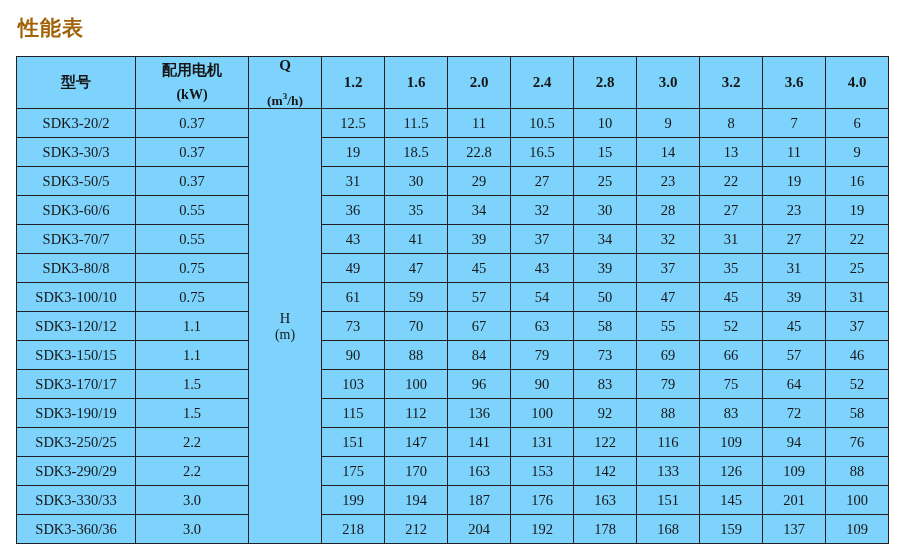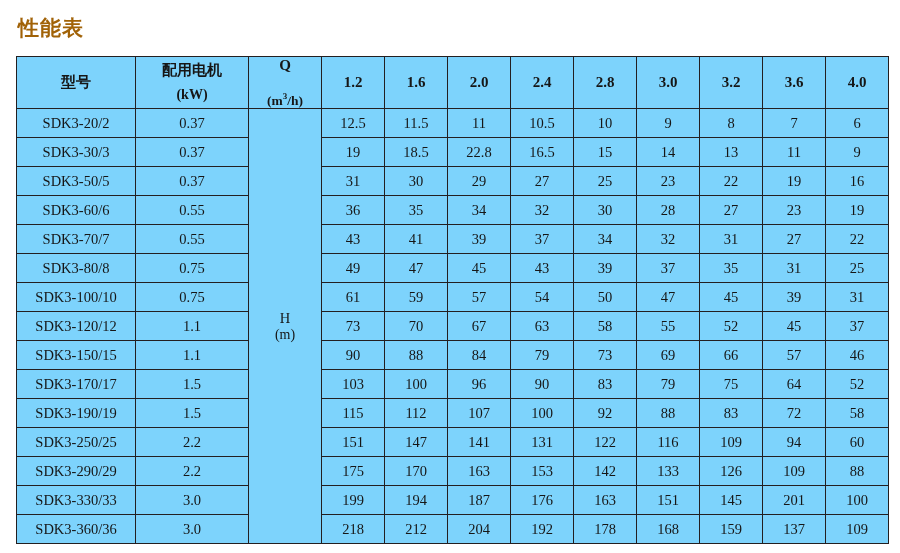--- a/index.html
+++ b/index.html
@@ -259,41 +259,41 @@
         <td>75</td>
         <td>64</td>
         <td>52</td>
       </tr>
 
       <tr>
         <td class="model-cell">SDK3-190/19</td>
         <td>1.5</td>
         <td>115</td>
         <td>112</td>
-        <td>107</td>
+        <td>136</td>
         <td>100</td>
         <td>92</td>
         <td>88</td>
         <td>83</td>
         <td>72</td>
         <td>58</td>
       </tr>
 
       <tr>
         <td class="model-cell">SDK3-250/25</td>
         <td>2.2</td>
         <td>151</td>
         <td>147</td>
         <td>141</td>
         <td>131</td>
         <td>122</td>
         <td>116</td>
         <td>109</td>
         <td>94</td>
-        <td>60</td>
+        <td>76</td>
       </tr>
 
       <tr>
         <td class="model-cell">SDK3-290/29</td>
         <td>2.2</td>
         <td>175</td>
         <td>170</td>
         <td>163</td>
         <td>153</td>
         <td>142</td>

